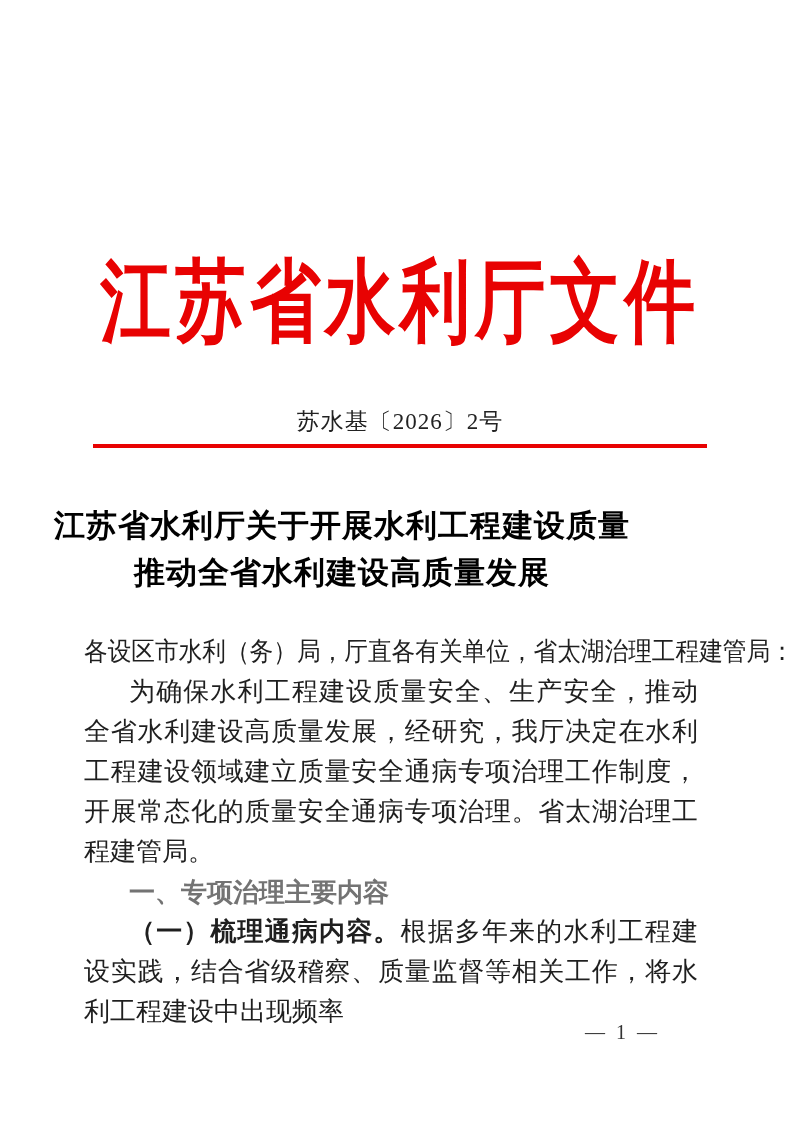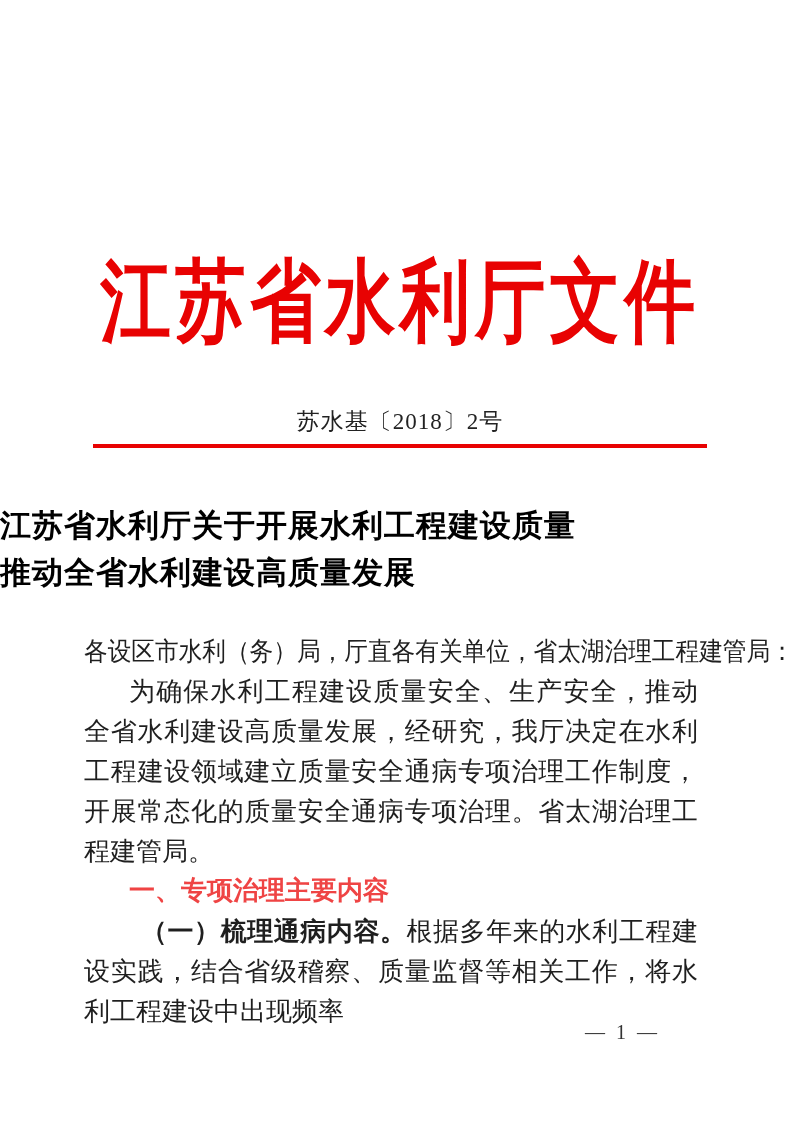--- a/index.html
+++ b/index.html
@@ -57,21 +57,21 @@
     width: 614px;
     height: 4px;
     background: var(--color-accent, #e80202);
   }
   
   .doc-title {
     position: absolute;
     top: 502px;
     left: 0;
     width: 684px;
-    text-align: left;
+    text-align: center;
     font-weight: bold;
     font-size: 31px;
     line-height: 47px;
     color: #000000;
     letter-spacing: 1px;
   }
   
   .body-text {
     position: absolute;
     top: 632px;
@@ -85,25 +85,25 @@
   }
   .body-text p { margin: 0; }
   .indent { text-indent: 45px; }
   .salutation {
     white-space: nowrap;
     text-align: left;
     transform: scaleX(0.91);
     transform-origin: left center;
   }
   .heading {
-    font-family: Liberation Mono, monospace;
+    font-family: Liberation Sans, sans-serif;
     font-weight: bold;
-    color: #ef4444;
+    color: #737373;
   }
-  .item-label { font-weight: bold; margin-left: 12px; }
+  .item-label { font-weight: bold; }
   
   .pagenum {
     position: absolute;
     top: 1018px;
     left: 0;
     width: 800px;
     box-sizing: border-box;
     padding-right: 140px;
     text-align: right;
     font-size: 20px;
@@ -112,21 +112,21 @@
     color: #333333;
   }
 </style>
 </head>
 <body>
 
 <div class="page">
 
   <div class="banner">江苏省水利厅文件</div>
 
-  <div class="docnum">苏水基〔2018〕2号</div>
+  <div class="docnum">苏水基〔2026〕2号</div>
 
   <div class="redline"></div>
 
   <div class="doc-title">
     <div>江苏省水利厅关于开展水利工程建设质量</div>
     <div>推动全省水利建设高质量发展</div>
   </div>
 
   <div class="body-text">
     <p class="salutation">各设区市水利（务）局，厅直各有关单位，省太湖治理工程建管局：</p>

